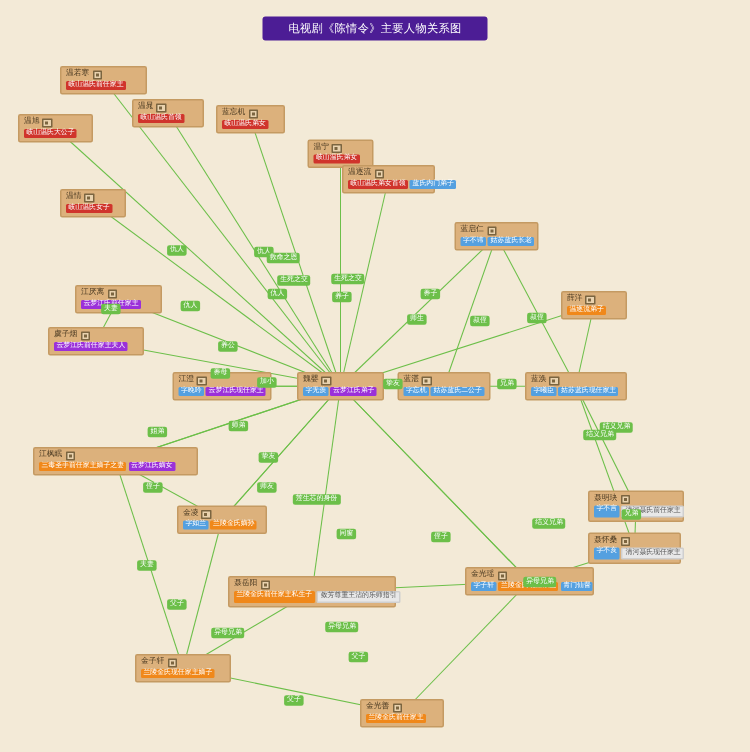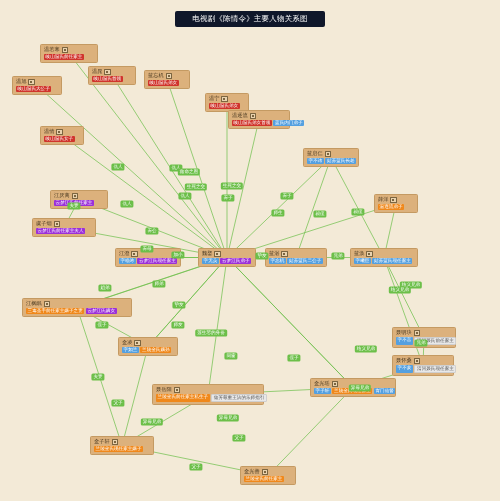--- a/index.html
+++ b/index.html
@@ -26,21 +26,21 @@
     width: 500px;
     height: 501px;
     pointer-events: none;
   }
   .title-bar {
     position: absolute;
     left: 175px;
     top: 11px;
     width: 150px;
     height: 16px;
-    background: #0f172a;
+    background: #4c1d95;
     border-radius: 2px;
     display: flex;
     align-items: center;
     justify-content: center;
     color: #ffffff;
     font-size: 7.5px;
     letter-spacing: 0.2px;
     white-space: nowrap;
   }
   .node {

